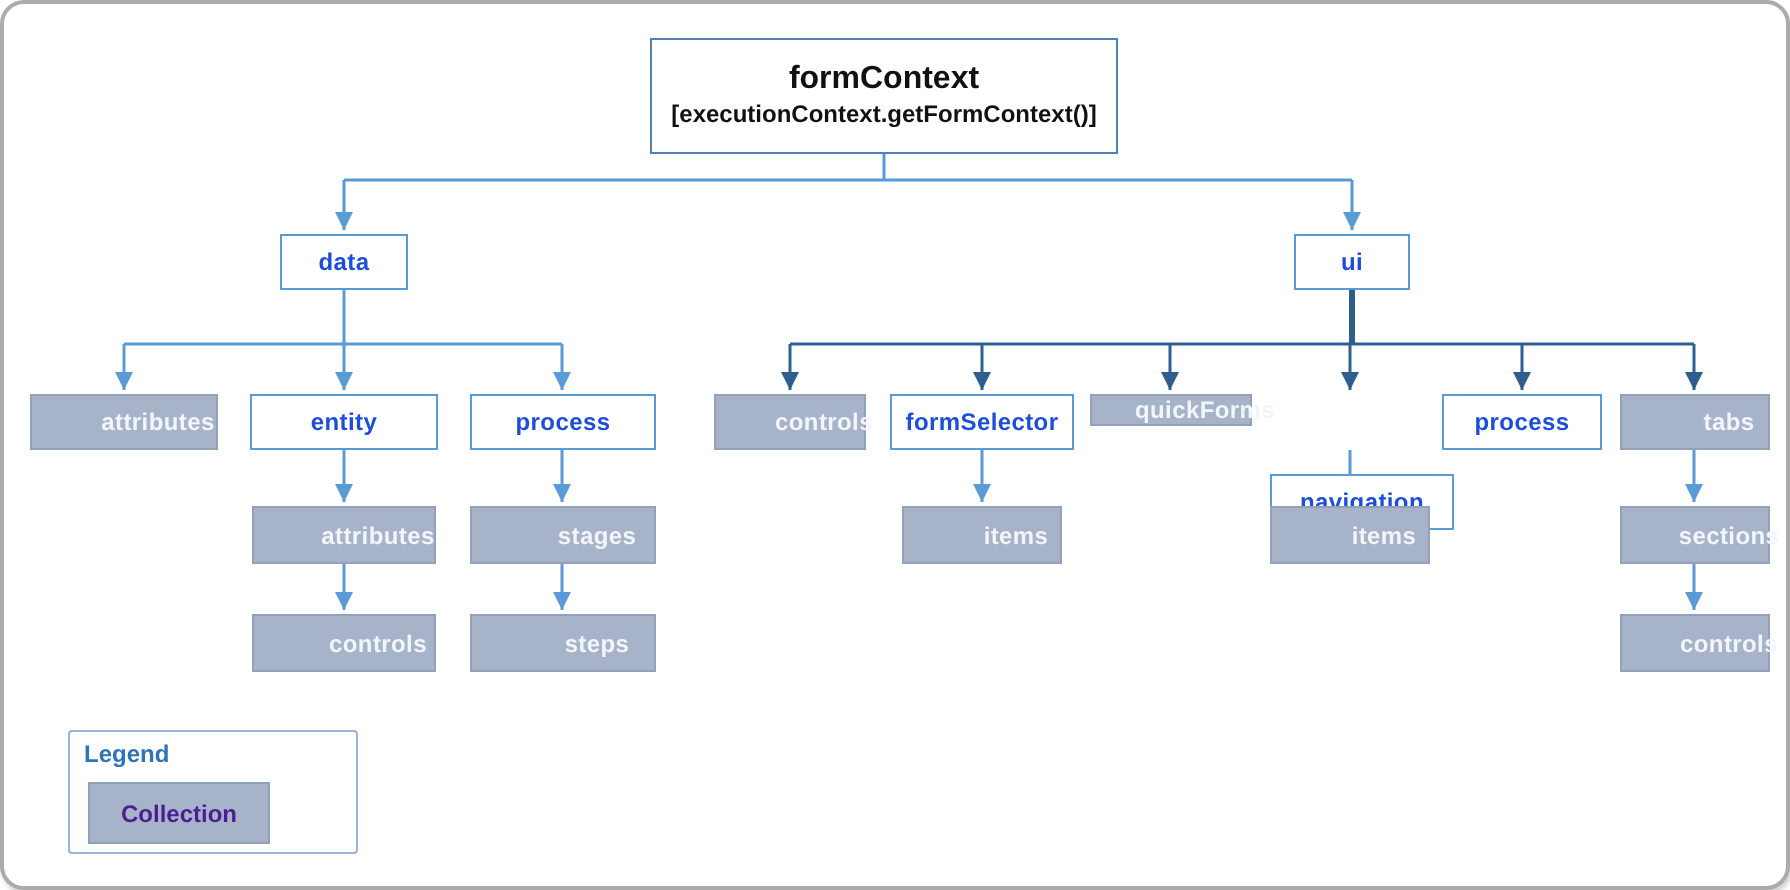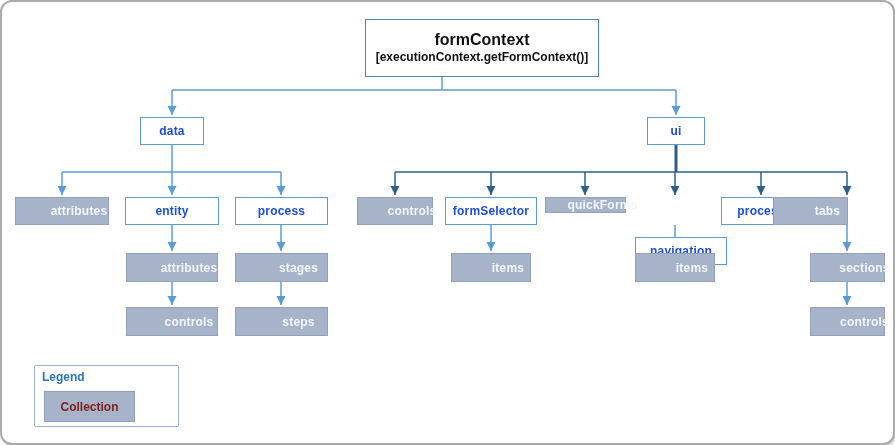--- a/index.html
+++ b/index.html
@@ -10,34 +10,34 @@
   }
   #wires{position:absolute;left:0;top:0;width:895px;height:445px;pointer-events:none;}
   .node{
     position:absolute;box-sizing:border-box;display:flex;align-items:center;justify-content:center;
     font-size:12px;font-weight:bold;text-align:center;letter-spacing:0.2px;
   }
   .object{background:#ffffff;border:1.5px solid #5b9bd5;color:#1d4ed8;}
   .collection{background:#a6b3c9;border:1px solid #93a2ba;color:#f2f5f9;padding-left:34px;}
   .root-node{
     position:absolute;box-sizing:border-box;background:#ffffff;border:1.5px solid #4f83b8;
-    display:flex;flex-direction:column;align-items:center;justify-content:center;color:#111;margin-left:40px;
+    display:flex;flex-direction:column;align-items:center;justify-content:center;color:#111;
   }
   .root-title{font-size:16px;font-weight:bold;line-height:1.25;}
   .root-subtitle{font-size:12px;font-weight:bold;line-height:1.3;}
   .legend-box{
     position:absolute;left:4px;top:363px;width:145px;height:62px;box-sizing:border-box;
     background:#ffffff;border:1.5px solid #9cb3d6;border-radius:2px;margin-left:28px;
   }
   .legend-title{
     position:absolute;left:7px;top:4px;font-size:12px;font-weight:bold;color:#2e74b6;
   }
   .legend-collection{
     position:absolute;left:9px;top:25px;width:91px;height:31px;box-sizing:border-box;
-    background:#a6b3c9;border:1px solid #8fa0bb;color:#7f1d1d;
+    background:#a6b3c9;border:1px solid #8fa0bb;color:#4c1d95;
     display:flex;align-items:center;justify-content:center;font-size:12px;font-weight:bold;
   }
 </style>
 </head>
 <body>
 
 <div id="canvas">
 
   <svg id="wires" viewBox="0 0 895 445" xmlns="http://www.w3.org/2000/svg">
     <defs>
@@ -96,21 +96,21 @@
 
   <div class="node collection" style="left:13px;top:195px;width:94px;height:28px;">attributes</div>
   <div class="node object" style="left:123px;top:195px;width:94px;height:28px;">entity</div>
   <div class="node object" style="left:233px;top:195px;width:93px;height:28px;">process</div>
 
   <div class="node collection" style="left:355px;top:195px;width:76px;height:28px;">controls</div>
   <div class="node object" style="left:443px;top:195px;width:92px;height:28px;text-align:center;">formSelector</div>
   <div class="node collection" style="left:543px;top:195px;width:81px;height:16px;">quickForms</div>
   <div class="node object" style="left:633px;top:195px;width:92px;height:28px;margin-top:40px;">navigation</div>
   <div class="node object" style="left:719px;top:195px;width:80px;height:28px;">process</div>
-  <div class="node collection" style="left:771px;top:195px;width:75px;height:28px;">tabs</div>
+  <div class="node collection" style="left:808px;top:195px;width:75px;height:28px;">tabs</div>
 
   <div class="node collection" style="left:124px;top:251px;width:92px;height:29px;">attributes</div>
   <div class="node collection" style="left:233px;top:251px;width:93px;height:29px;">stages</div>
   <div class="node collection" style="left:449px;top:251px;width:80px;height:29px;">items</div>
   <div class="node collection" style="left:633px;top:251px;width:80px;height:29px;">items</div>
   <div class="node collection" style="left:808px;top:251px;width:75px;height:29px;">sections</div>
 
   <div class="node collection" style="left:124px;top:305px;width:92px;height:29px;">controls</div>
   <div class="node collection" style="left:233px;top:305px;width:93px;height:29px;">steps</div>
   <div class="node collection" style="left:808px;top:305px;width:75px;height:29px;">controls</div>

